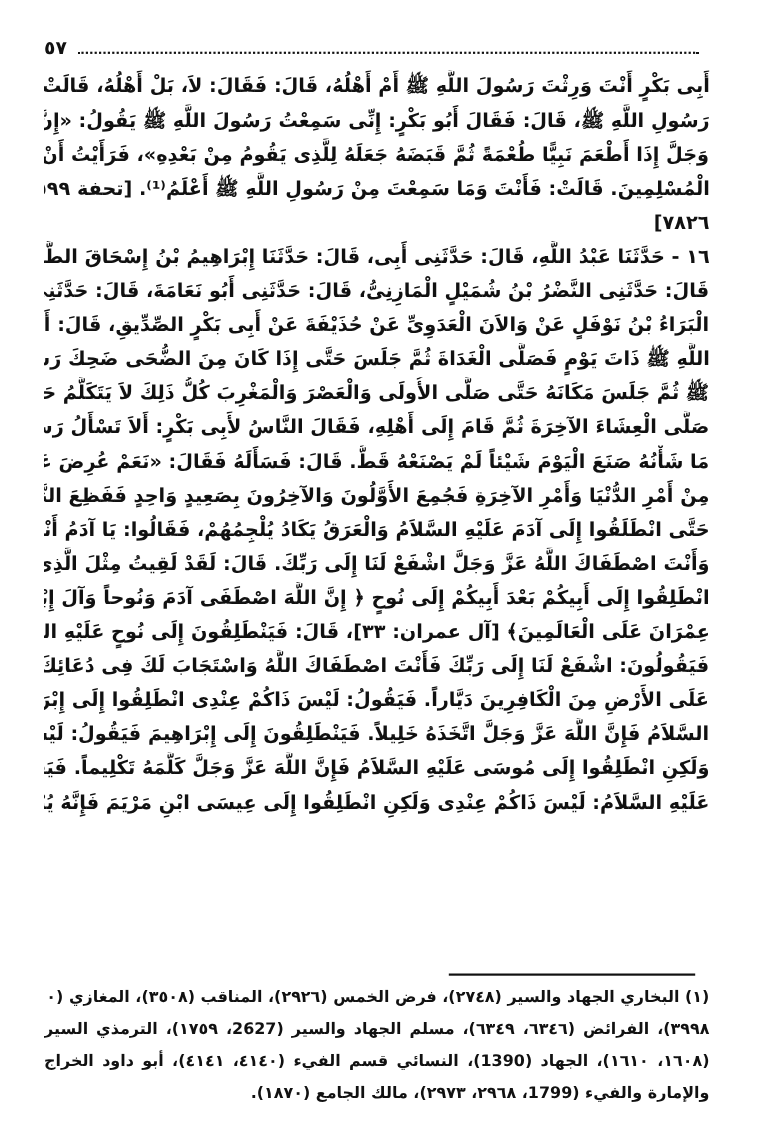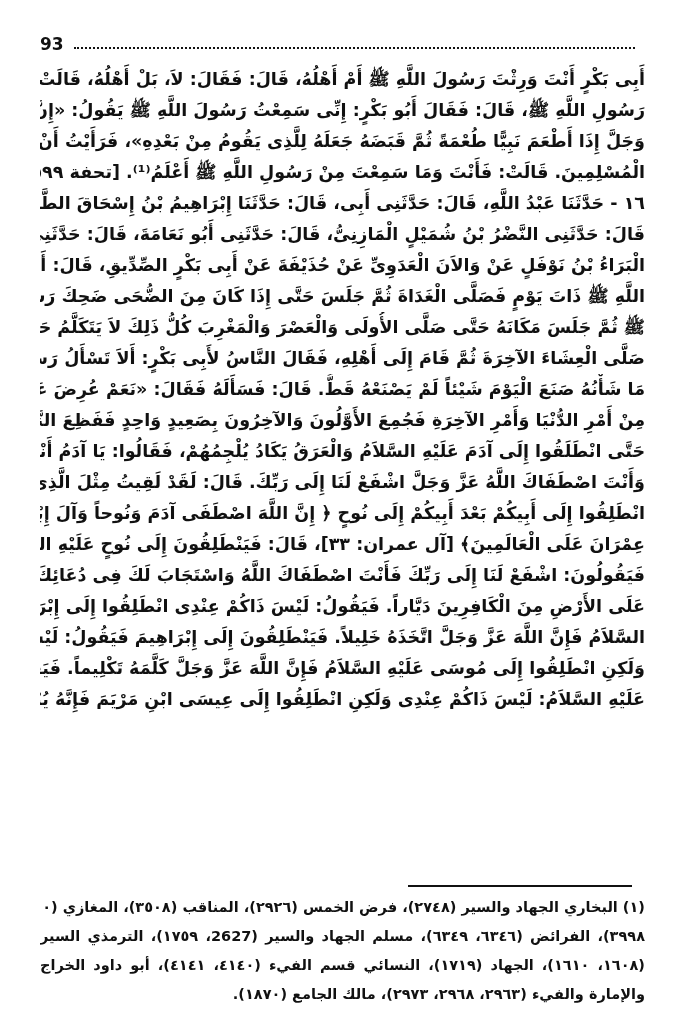--- a/index.html
+++ b/index.html
@@ -42,28 +42,29 @@
   }
   .fn-line.short { text-align-last: right; }
 </style>
 </head>
 <body>
 
 <div class="page">
 
   <div class="header" dir="rtl">
     <span class="header-dots"></span>
-    <span class="header-page">93</span>
+    <span class="header-page">٥٧</span>
   </div>
 
   <div class="body-text" dir="rtl">
     <div class="line">أَبِى بَكْرٍ أَنْتَ وَرِثْتَ رَسُولَ اللَّهِ ﷺ أَمْ أَهْلُهُ، قَالَ: فَقَالَ: لاَ، بَلْ أَهْلُهُ، قَالَتْ: فَأَيْنَ سَهْمُ</div>
     <div class="line">رَسُولِ اللَّهِ ﷺ، قَالَ: فَقَالَ أَبُو بَكْرٍ: إِنِّى سَمِعْتُ رَسُولَ اللَّهِ ﷺ يَقُولُ: «إِنَّ اللَّهَ عَزَّ</div>
     <div class="line">وَجَلَّ إِذَا أَطْعَمَ نَبِيًّا طُعْمَةً ثُمَّ قَبَضَهُ جَعَلَهُ لِلَّذِى يَقُومُ مِنْ بَعْدِهِ»، فَرَأَيْتُ أَنْ أَرُدَّهُ عَلَى</div>
     <div class="line">الْمُسْلِمِينَ. قَالَتْ: فَأَنْتَ وَمَا سَمِعْتَ مِنْ رَسُولِ اللَّهِ ﷺ أَعْلَمُ⁽¹⁾. [تحفة ٦٥٩٩، معتلى</div>
+    <div class="line short">٧٨٢٦]</div>
     <div class="line start">١٦ - حَدَّثَنَا عَبْدُ اللَّهِ، قَالَ: حَدَّثَنِى أَبِى، قَالَ: حَدَّثَنَا إِبْرَاهِيمُ بْنُ إِسْحَاقَ الطَّالَقَانِىُّ،</div>
     <div class="line">قَالَ: حَدَّثَنِى النَّضْرُ بْنُ شُمَيْلٍ الْمَازِنِىُّ، قَالَ: حَدَّثَنِى أَبُو نَعَامَةَ، قَالَ: حَدَّثَنِى أَبُو هُنَيْدَةَ</div>
     <div class="line">الْبَرَاءُ بْنُ نَوْفَلٍ عَنْ وَالاَنَ الْعَدَوِىِّ عَنْ حُذَيْفَةَ عَنْ أَبِى بَكْرٍ الصِّدِّيقِ، قَالَ: أَصْبَحَ رَسُولُ</div>
     <div class="line">اللَّهِ ﷺ ذَاتَ يَوْمٍ فَصَلَّى الْغَدَاةَ ثُمَّ جَلَسَ حَتَّى إِذَا كَانَ مِنَ الضُّحَى ضَحِكَ رَسُولُ اللَّهِ</div>
     <div class="line">ﷺ ثُمَّ جَلَسَ مَكَانَهُ حَتَّى صَلَّى الأُولَى وَالْعَصْرَ وَالْمَغْرِبَ كُلُّ ذَلِكَ لاَ يَتَكَلَّمُ حَتَّى</div>
     <div class="line">صَلَّى الْعِشَاءَ الآخِرَةَ ثُمَّ قَامَ إِلَى أَهْلِهِ، فَقَالَ النَّاسُ لأَبِى بَكْرٍ: أَلاَ تَسْأَلُ رَسُولَ اللَّهِ ﷺ</div>
     <div class="line">مَا شَأْنُهُ صَنَعَ الْيَوْمَ شَيْئاً لَمْ يَصْنَعْهُ قَطُّ. قَالَ: فَسَأَلَهُ فَقَالَ: «نَعَمْ عُرِضَ عَلَىَّ مَا هُوَ كَائِنٌ</div>
     <div class="line">مِنْ أَمْرِ الدُّنْيَا وَأَمْرِ الآخِرَةِ فَجُمِعَ الأَوَّلُونَ وَالآخِرُونَ بِصَعِيدٍ وَاحِدٍ فَفَظِعَ النَّاسُ بِذَلِكَ</div>
     <div class="line">حَتَّى انْطَلَقُوا إِلَى آدَمَ عَلَيْهِ السَّلاَمُ وَالْعَرَقُ يَكَادُ يُلْجِمُهُمْ، فَقَالُوا: يَا آدَمُ أَنْتَ أَبُو الْبَشَرِ</div>
     <div class="line">وَأَنْتَ اصْطَفَاكَ اللَّهُ عَزَّ وَجَلَّ اشْفَعْ لَنَا إِلَى رَبِّكَ. قَالَ: لَقَدْ لَقِيتُ مِثْلَ الَّذِى لَقِيتُمْ</div>
@@ -77,17 +78,17 @@
     <div class="line"></div>
     <div class="line"></div>
     <div class="line"></div>
   </div>
 
   <div class="footnote-rule"></div>
 
   <div class="footnotes" dir="rtl">
     <div class="fn-line">(١) البخاري الجهاد والسير (٢٧٤٨)، فرض الخمس (٢٩٢٦)، المناقب (٣٥٠٨)، المغازي (٢٨١٠،</div>
     <div class="fn-line">٣٩٩٨)، الفرائض (٦٣٤٦، ٦٣٤٩)، مسلم الجهاد والسير (2627، ١٧٥٩)، الترمذي السير</div>
-    <div class="fn-line">(١٦٠٨، ١٦١٠)، الجهاد (١٧١٩)، النسائي قسم الفيء (٤١٤٠، ٤١٤١)، أبو داود الخراج</div>
-    <div class="fn-line short">والإمارة والفيء (٢٩٦٣، ٢٩٦٨، ٢٩٧٣)، مالك الجامع (١٨٧٠).</div>
+    <div class="fn-line">(١٦٠٨، ١٦١٠)، الجهاد (1390)، النسائي قسم الفيء (٤١٤٠، ٤١٤١)، أبو داود الخراج</div>
+    <div class="fn-line short">والإمارة والفيء (1799، ٢٩٦٨، ٢٩٧٣)، مالك الجامع (١٨٧٠).</div>
   </div>
 
 </div>
 
 </body></html>

